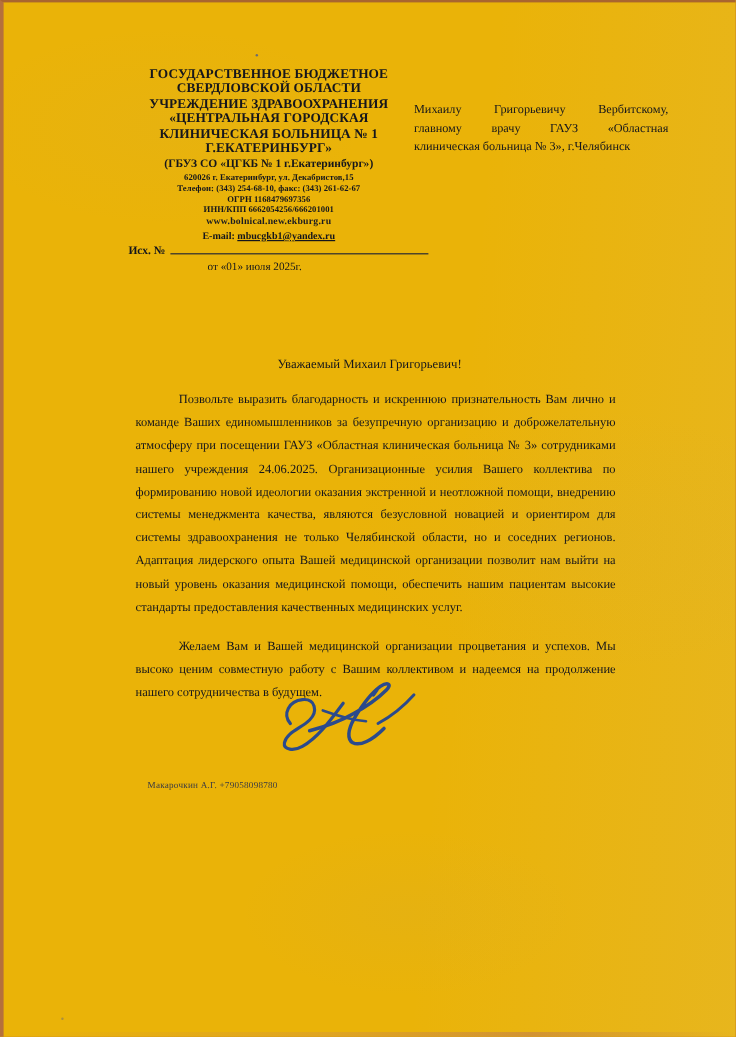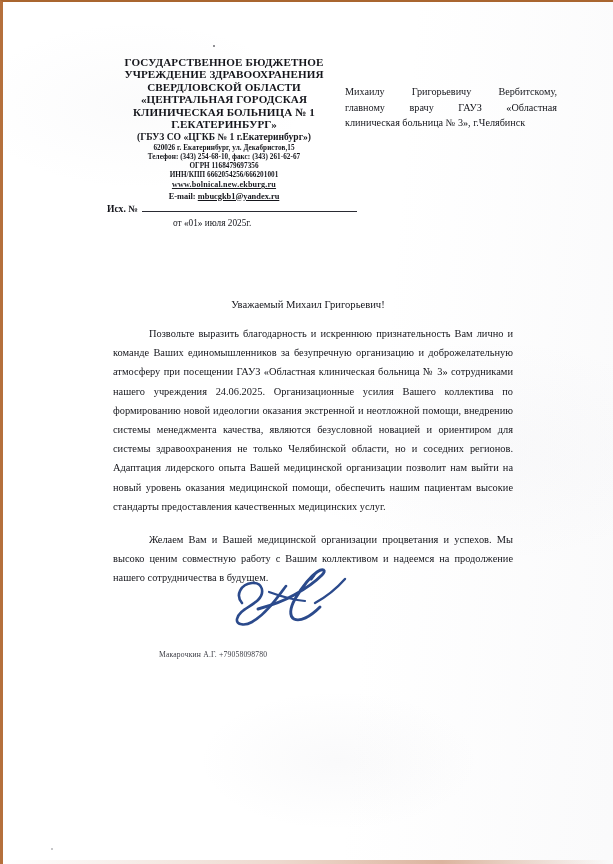--- a/index.html
+++ b/index.html
@@ -13,21 +13,21 @@
     height: 864px;
     overflow: hidden;
     font-family: "Liberation Serif", "DejaVu Serif", serif;
   }
 
   
   #scan-page {
     position: relative;
     width: 613px;
     height: 864px;
-    background: #ffffff;
+    background: #eab308;
     box-sizing: border-box;
     border-left: 3px solid #b5703c;
     border-top: 2px solid #a9652f;
     overflow: hidden;
     color: #15161c;
   }
   
   #scan-page::before {
     content: "";
     position: absolute;
@@ -81,21 +81,20 @@
     white-space: nowrap;
   }
   #letterhead .org-contact {
     font-weight: bold;
     font-size: 7.2px;
     line-height: 9.1px;
     letter-spacing: .05px;
     white-space: nowrap;
   }
   #letterhead .org-contact.link {
-    text-decoration: underline;
     font-size: 8.1px;
     line-height: 10.5px;
     letter-spacing: .2px;
     color: #1b1c22;
   }
   #letterhead .org-email {
     font-weight: bold;
     font-size: 8.4px;
     line-height: 11px;
     white-space: nowrap;
@@ -195,36 +194,35 @@
     pointer-events: none;
   }
   #footer-contact {
     position: absolute;
     left: 120px;
     top: 648px;
     font-size: 7.6px;
     letter-spacing: .2px;
     color: #3a3b43;
     z-index: 5;
-    margin-left: 36px;
   }
 </style>
 </head>
 <body>
 
 <div id="scan-page">
 
   <div class="speck" style="left:210px;top:43px;width:2px;height:2px;"></div>
   <div class="speck" style="left:48px;top:846px;width:2px;height:2px;opacity:.5;"></div>
 
   <div id="letterhead">
     <div class="org-name">
       <div>ГОСУДАРСТВЕННОЕ БЮДЖЕТНОЕ</div>
+      <div>СВЕРДЛОВСКОЙ ОБЛАСТИ</div>
       <div>УЧРЕЖДЕНИЕ ЗДРАВООХРАНЕНИЯ</div>
-      <div>СВЕРДЛОВСКОЙ ОБЛАСТИ</div>
       <div>«ЦЕНТРАЛЬНАЯ ГОРОДСКАЯ</div>
       <div>КЛИНИЧЕСКАЯ БОЛЬНИЦА № 1</div>
       <div>Г.ЕКАТЕРИНБУРГ»</div>
     </div>
     <div class="org-short">(ГБУЗ СО «ЦГКБ № 1 г.Екатеринбург»)</div>
     <div class="org-contact">620026 г. Екатеринбург, ул. Декабристов,15</div>
     <div class="org-contact">Телефон: (343) 254-68-10,  факс: (343) 261-62-67</div>
     <div class="org-contact">ОГРН  1168479697356</div>
     <div class="org-contact">ИНН/КПП 6662054256/666201001</div>
     <div class="org-contact link">www.bolnical.new.ekburg.ru</div>

